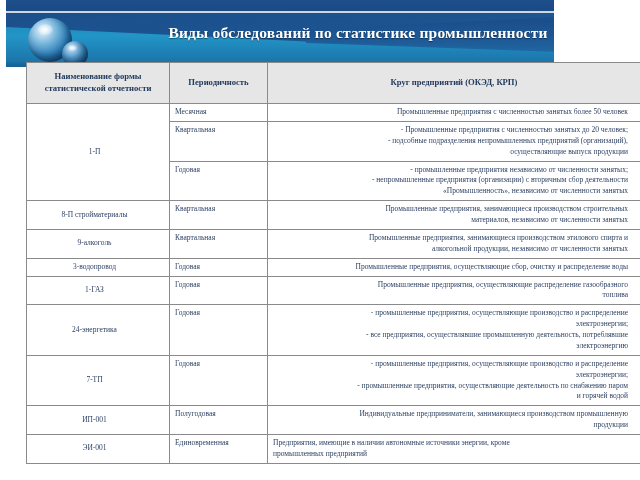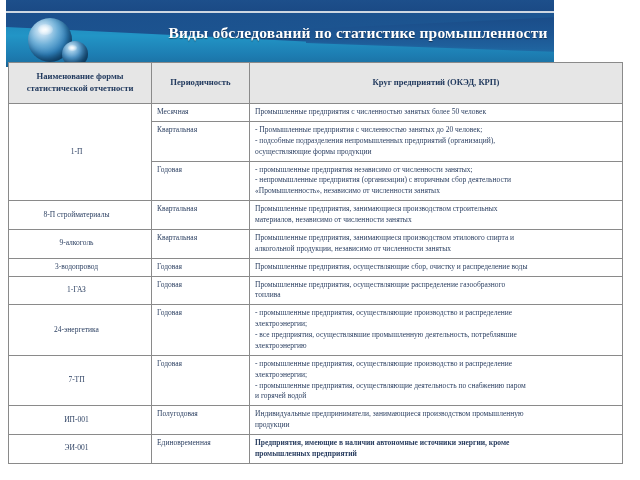--- a/index.html
+++ b/index.html
@@ -122,21 +122,21 @@
     top: 41px;
     width: 26px;
     height: 26px;
     background:
       radial-gradient(circle at 36% 26%, #dcecf8 0%, #9cc9e6 16%, #4f95c7 40%, #1e6293 68%, #113c60 100%);
   }
 
   
   .table-wrap {
     position: absolute;
-    left: 8px;
+    left: 26px;
     top: 62px;
     width: 614px;
   }
   table.data {
     width: 614px;
     border-collapse: collapse;
     table-layout: fixed;
     background: #ffffff;
   }
   table.data th,
@@ -169,26 +169,25 @@
   td.c-form {
     text-align: center;
     vertical-align: middle;
     border-radius: 22px;
   }
   td.c-per {
     text-align: left;
     vertical-align: top;
   }
   td.c-scope {
-    text-align: left;
+    text-align: right;
   }
   td.c-scope.justify {
     text-align: justify;
     text-align-last: left;
-    font-weight: bold;
   }
   td.c-form.mid {
     vertical-align: middle;
   }
   .line { display: block; }
 </style>
 </head>
 <body>
 
 <div id="slide">
@@ -230,21 +229,21 @@
             <td class="c-per">Месячная</td>
             <td class="c-scope">
               <span class="line">Промышленные предприятия с численностью занятых более 50 человек</span>
             </td>
           </tr>
           <tr>
             <td class="c-per">Квартальная</td>
             <td class="c-scope">
               <span class="line">- Промышленные предприятия с численностью занятых  до 20 человек;</span>
               <span class="line">- подсобные подразделения непромышленных предприятий (организаций),</span>
-              <span class="line">осуществляющие формы продукции</span>
+              <span class="line">осуществляющие выпуск продукции</span>
             </td>
           </tr>
           <tr>
             <td class="c-per">Годовая</td>
             <td class="c-scope">
               <span class="line">- промышленные предприятия независимо от численности занятых;</span>
               <span class="line">- непромышленные предприятия (организации) с вторичным сбор деятельности</span>
               <span class="line">«Промышленность», независимо от численности занятых</span>
             </td>
           </tr>

